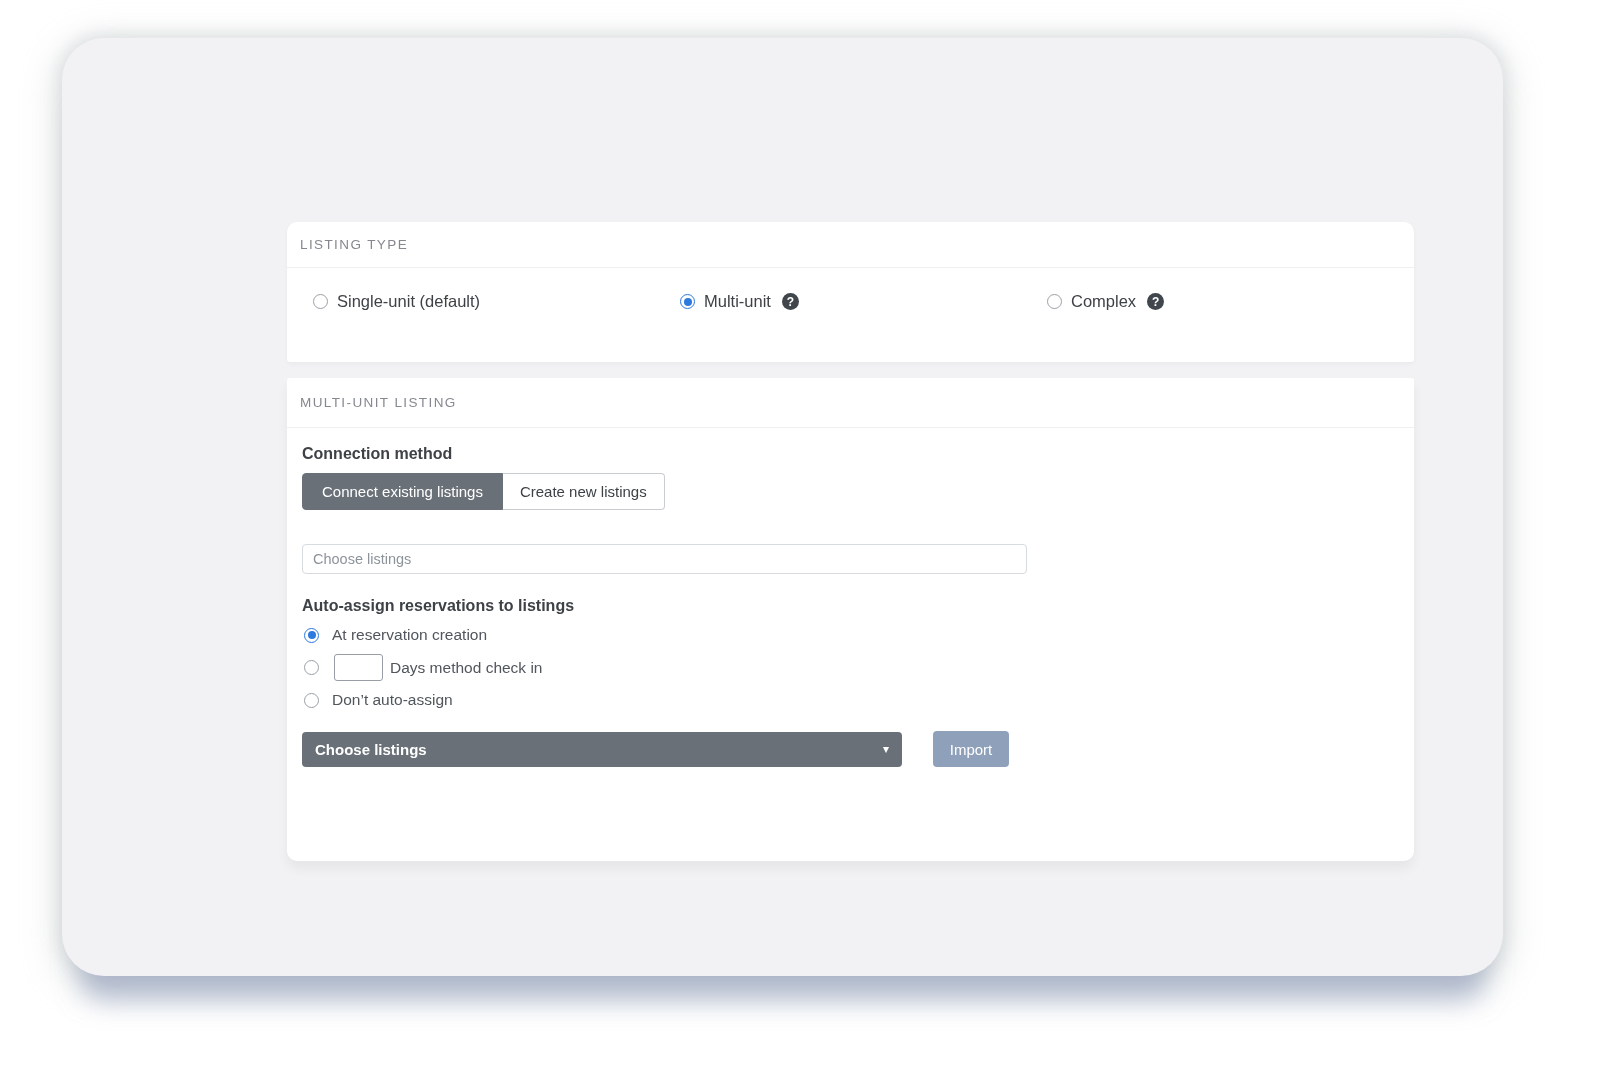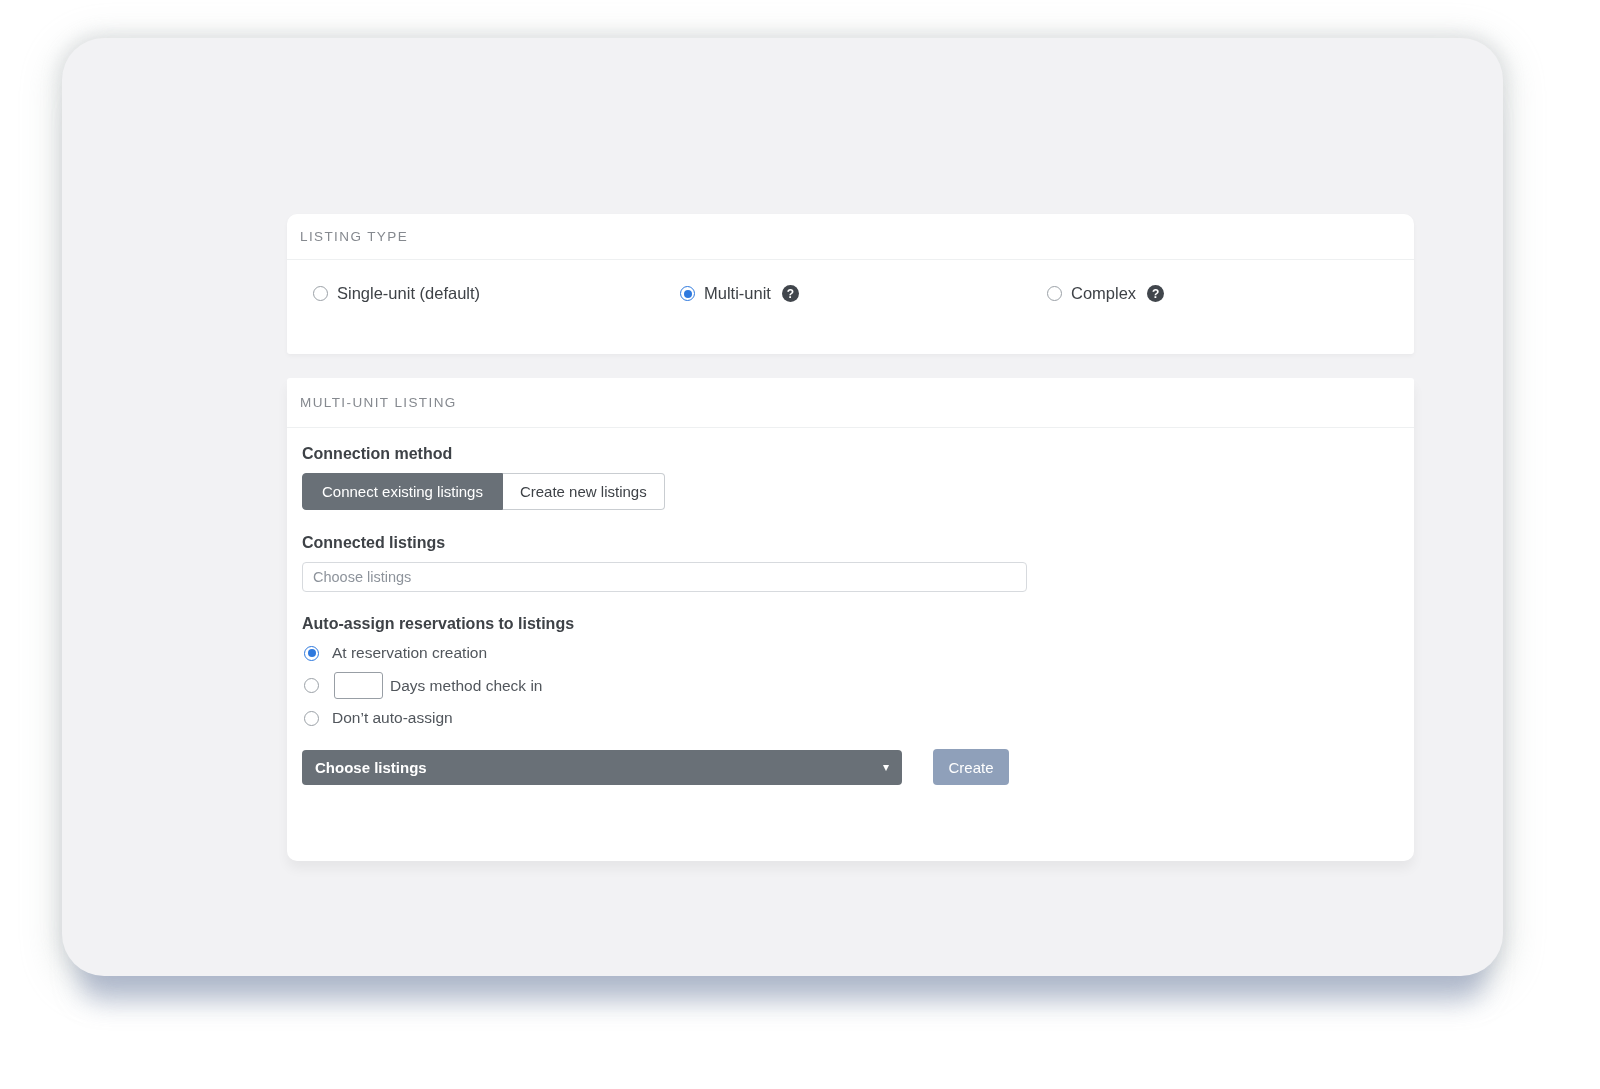--- a/index.html
+++ b/index.html
@@ -13,21 +13,21 @@
     box-shadow:
       0 42px 26px -18px rgba(146,158,188,0.62),
       0 8px 34px 8px rgba(176,186,182,0.30),
       0 0 16px 4px rgba(188,193,198,0.35);
   }
 
   .card {
     position:absolute; background:#ffffff;
   }
   .card-listing-type {
-    left:225px; top:176px; width:1127px; height:140px;
+    left:225px; top:184px; width:1127px; height:140px;
     border-radius:10px 10px 3px 3px;
     box-shadow:0 2px 4px rgba(0,0,0,0.04);
   }
   .card-multi-unit {
     left:225px; top:340px; width:1127px; height:483px;
     border-radius:3px 3px 10px 10px;
     box-shadow:0 8px 12px rgba(0,0,0,0.05);
   }
   .card-header {
     height:46px; display:flex; align-items:center; padding-left:13px;
@@ -146,21 +146,20 @@
     </div>
 
     <div class="mu-body">
 
       <div class="field-label">Connection method</div>
       <div class="toggle-group">
         <div class="toggle selected">Connect existing listings</div>
         <div class="toggle unselected">Create new listings</div>
       </div>
 
-      <div class="field-label">Connected listings</div>
       <input class="text-input" type="text" placeholder="Choose listings" style="">
 
       <div class="field-label">Auto-assign reservations to listings</div>
       <div class="aa-rows">
 
         <div class="aa-row">
           <span class="radio checked"></span>
           <span class="aa-label">At reservation creation</span>
         </div>
 
@@ -176,20 +175,20 @@
         </div>
 
       </div>
 
       <div class="import-section">
         <div class="import-row">
           <div class="dropdown">
             <span class="dd-value">Choose listings</span>
             <span class="dd-caret">▾</span>
           </div>
-          <button class="import-btn">Create</button>
+          <button class="import-btn">Import</button>
         </div>
       </div>
 
     </div>
   </section>
 
 </div>
 
 </body></html>

